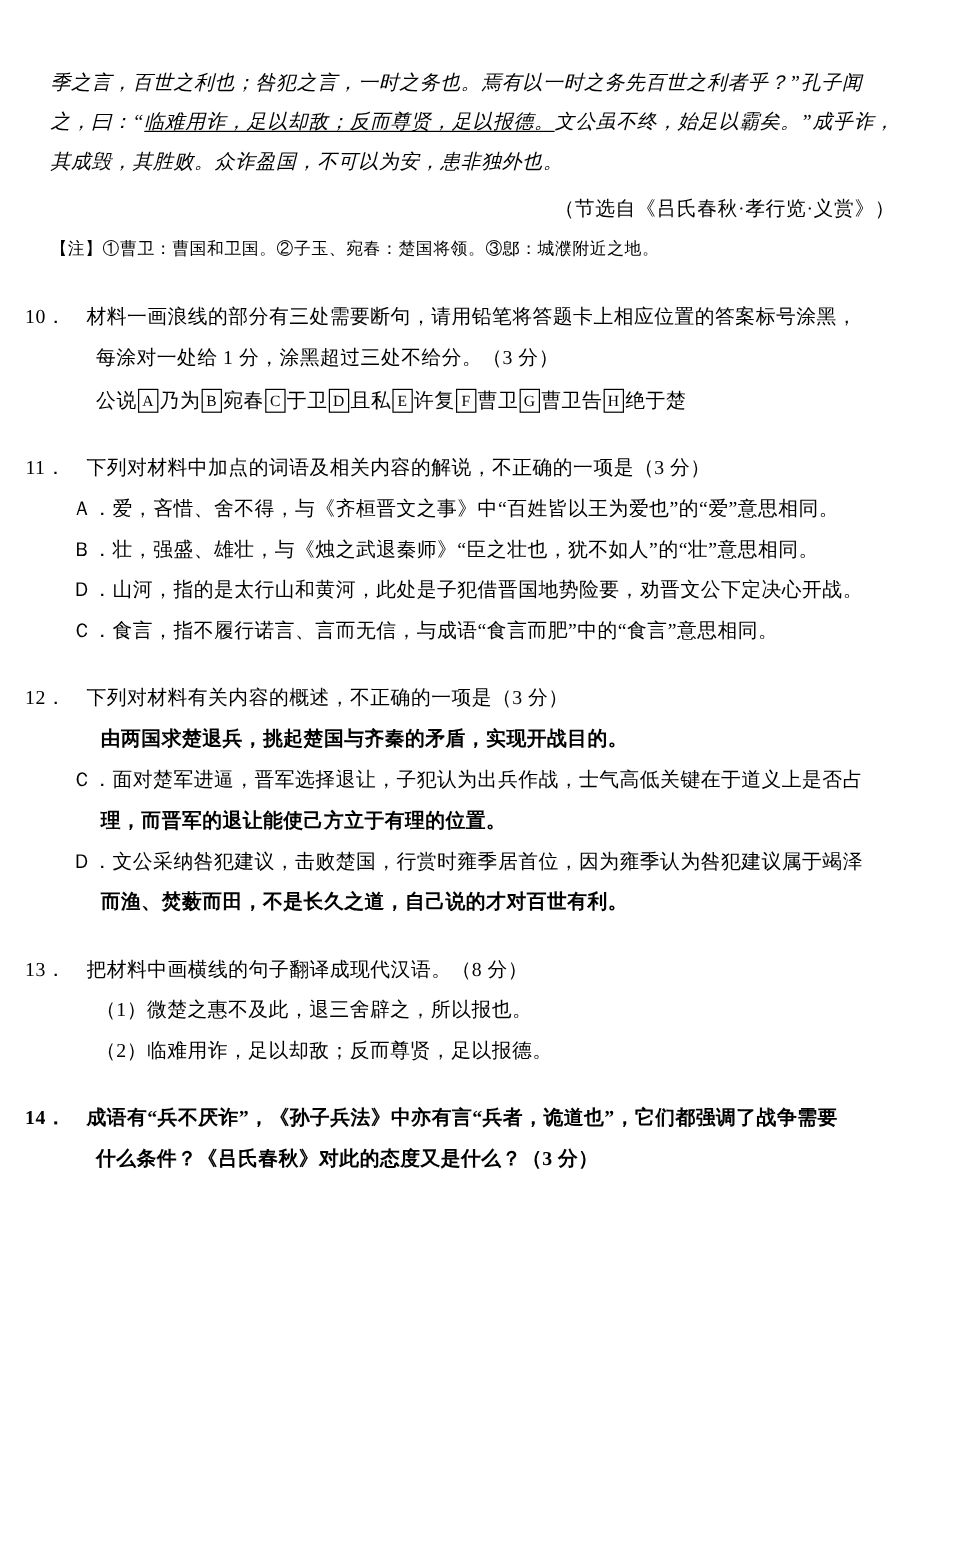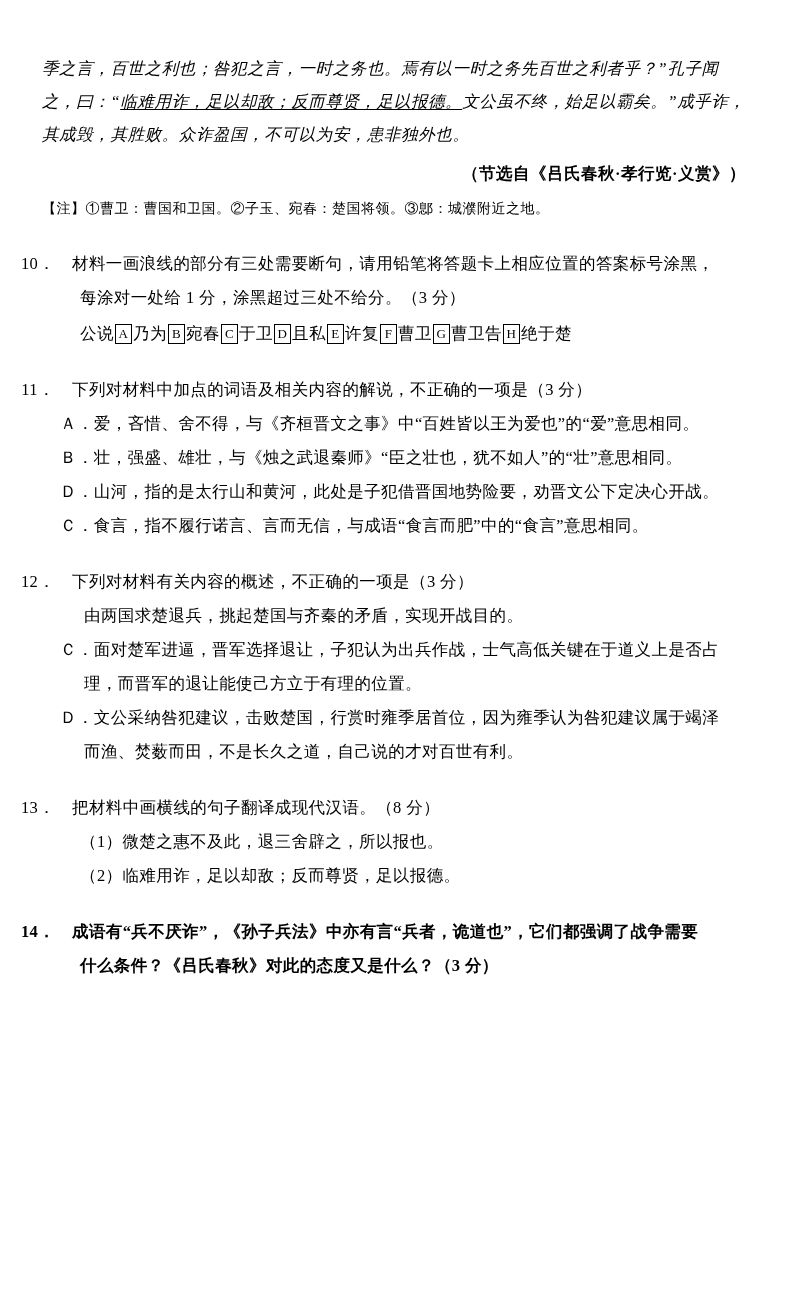--- a/index.html
+++ b/index.html
@@ -42,21 +42,20 @@
     text-decoration: underline;
     text-underline-offset: 2px;
   }
   .source {
     font-size: 16.5px;
     line-height: 33px;
     text-align: right;
     padding-right: 12px;
     margin-top: 6px;
     letter-spacing: 0.5px;
-    font-weight: bold;
   }
   .note {
     font-size: 14px;
     line-height: 33px;
     letter-spacing: 0.5px;
     margin-top: 2px;
   }
 
   
   .q {
@@ -79,20 +78,21 @@
   .q-line {
     padding-left: 38px;
   }
   .opt {
     padding-left: 42px;
     text-indent: -24px;
     line-height: 34px;
   }
   .opt-cont {
     padding-left: 42px;
+    font-weight: bold;
   }
   .sub {
     padding-left: 38px;
     line-height: 34px;
   }
 
   
   .punct-line {
     padding-left: 38px;
     margin-top: 2px;

